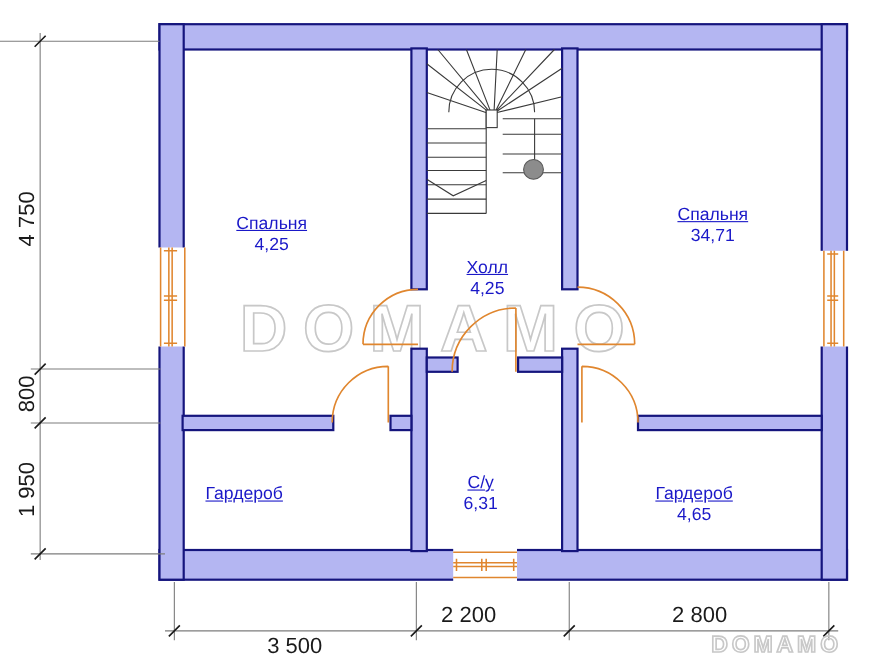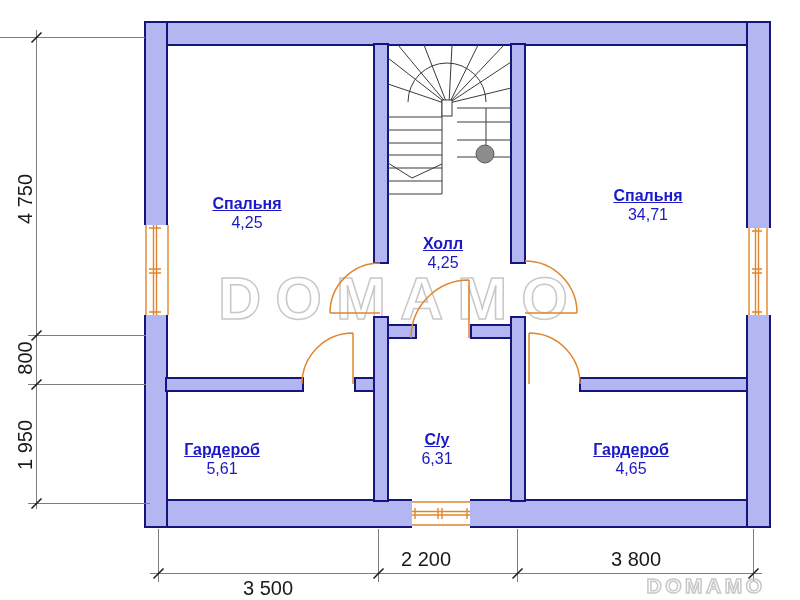--- a/index.html
+++ b/index.html
@@ -16,21 +16,21 @@
   .newel{fill:#fff;stroke:var(--c-stair-line,#3a3a3a);stroke-width:1;}
   .ncircle{fill:var(--c-newel-circle,#8c8c8c);stroke:#5a5a5a;stroke-width:1;}
   .dimline{stroke:var(--c-dim-line,#7d7d7d);stroke-width:1;fill:none;}
   .tick{stroke:#1a1a1a;stroke-width:1.5;fill:none;}
   .wm{fill:none;stroke:var(--c-watermark,#c8c8c8);stroke-width:1.5;
       font-family:"Liberation Sans",sans-serif;font-weight:bold;}
 
   
   .room-label{position:absolute;text-align:center;color:var(--c-label,#1a18c8);
               font-size:16px;line-height:19px;}
-  .room-label .rname{display:block;text-decoration:underline;font-weight:bold;}
+  .room-label .rname{display:block;text-decoration:underline;}
   .room-label .rarea{display:block;}
   .dim-label{position:absolute;color:var(--c-dim-text,#1a1a1a);font-size:20px;
              width:160px;height:24px;line-height:24px;text-align:center;}
   .rot{transform:rotate(-90deg);}
 </style>
 </head>
 <body>
 
 <div class="canvas">
 
@@ -115,32 +115,31 @@
   <div class="room-label" style="left:578px;top:186px;width:140px;">
     <span class="rname">Спальня</span>
     <span class="rarea">34,71</span>
   </div>
   <div class="room-label" style="left:383px;top:234px;width:120px;">
     <span class="rname">Холл</span>
     <span class="rarea">4,25</span>
   </div>
   <div class="room-label" style="left:152px;top:440px;width:140px;">
     <span class="rname">Гардероб</span>
-    <span class="rarea">5,61</span>
   </div>
   <div class="room-label" style="left:377px;top:430px;width:120px;">
     <span class="rname">С/у</span>
     <span class="rarea">6,31</span>
   </div>
   <div class="room-label" style="left:561px;top:440px;width:140px;">
     <span class="rname">Гардероб</span>
     <span class="rarea">4,65</span>
   </div>
 
   <div class="dim-label rot" style="left:-55px;top:187px;">4 750</div>
   <div class="dim-label rot" style="left:-55px;top:346px;">800</div>
   <div class="dim-label rot" style="left:-55px;top:433px;">1 950</div>
 
   <div class="dim-label" style="left:188px;top:576px;">3 500</div>
   <div class="dim-label" style="left:346px;top:547px;">2 200</div>
-  <div class="dim-label" style="left:556px;top:547px;">3 800</div>
+  <div class="dim-label" style="left:556px;top:547px;">2 800</div>
 
 </div>
 
 </body></html>

